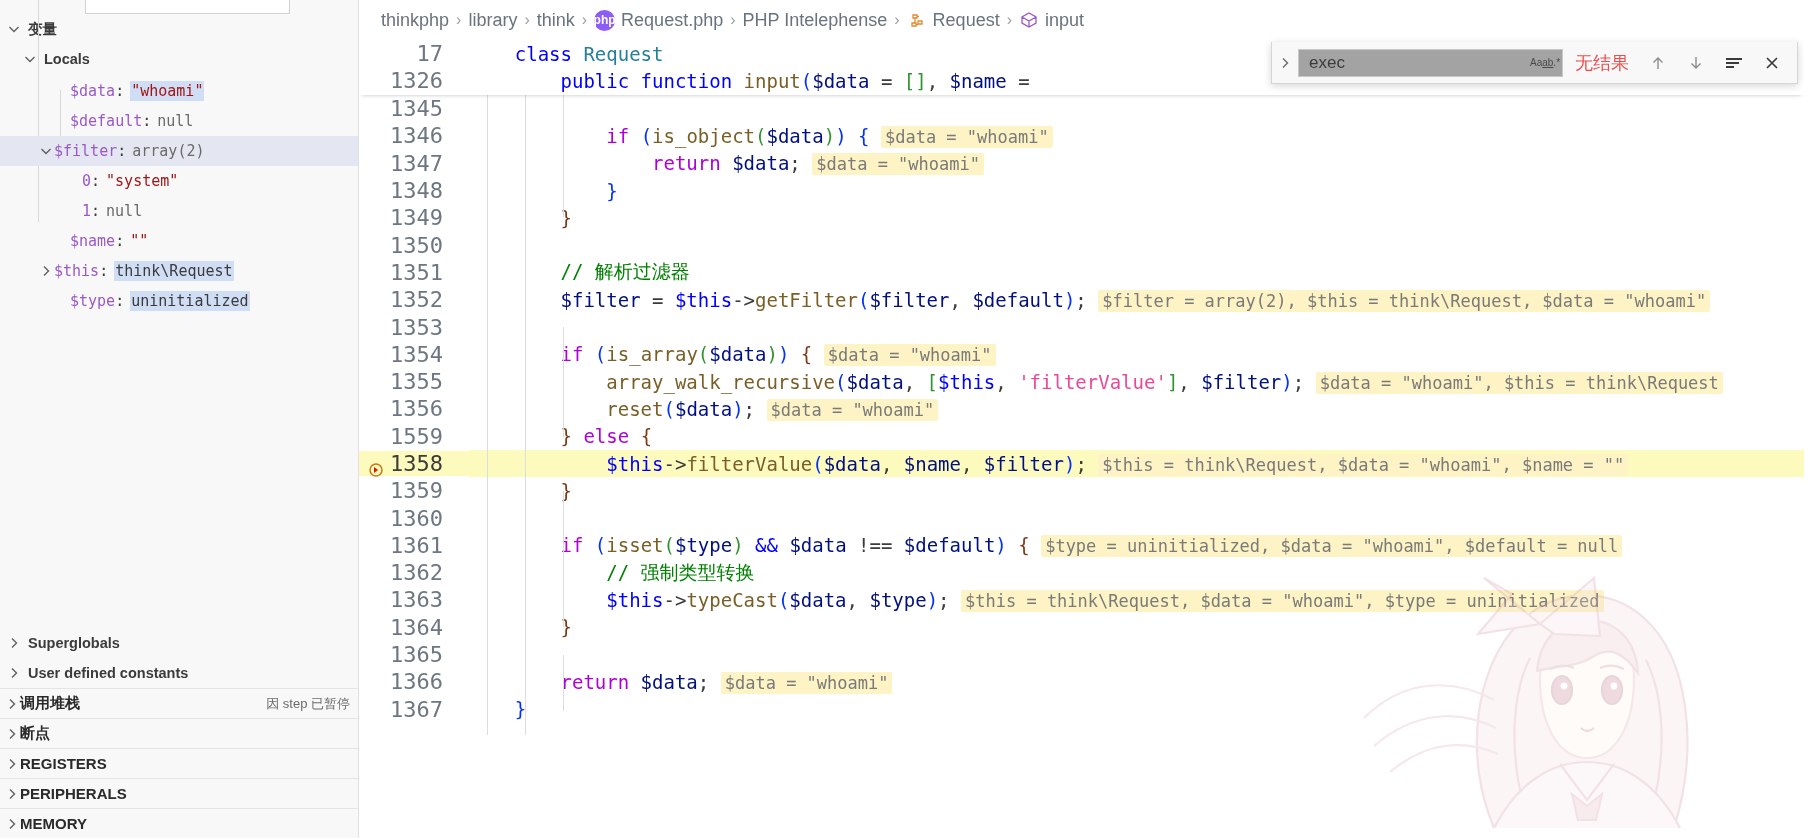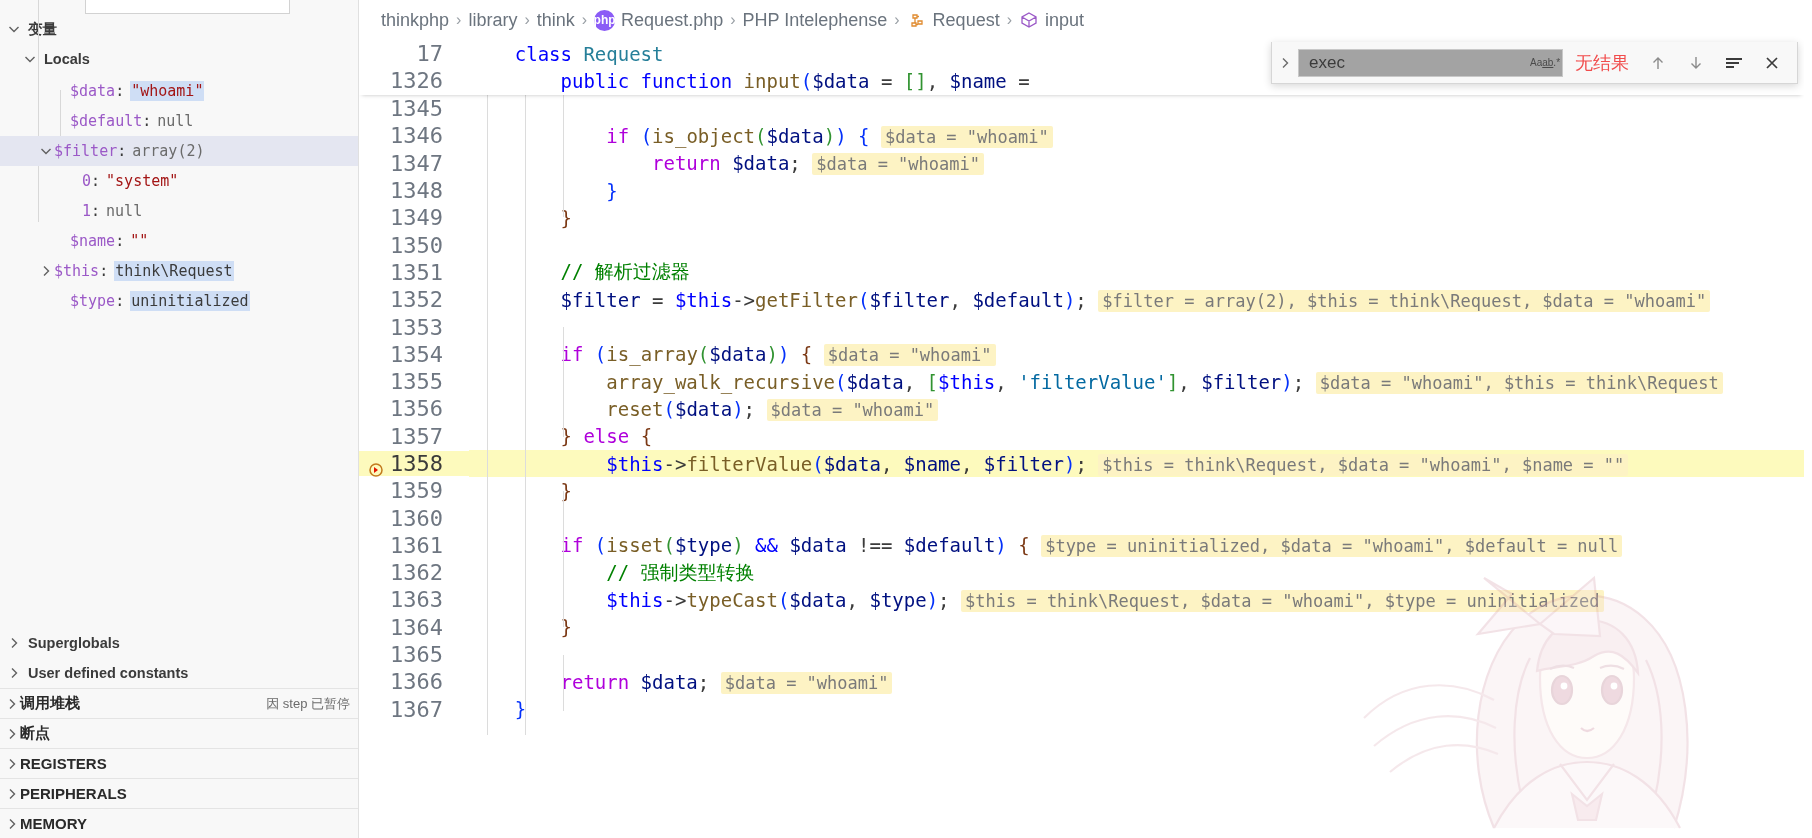--- a/index.html
+++ b/index.html
@@ -131,21 +131,21 @@
   .row.active .ln { background:#fdfabd; }
   .indent-guide {
     position:absolute; top:0; bottom:0; width:1px; background:#dcdcdc;
   }
 
   
   .k  { color:#af00db; }  
   .kb { color:#0000ff; }  
   .fn { color:#795e26; }  
   .var{ color:#001080; }  
-  .str{ color:#0369a1; }  
+  .str{ color:#ec4899; }  
   .cm { color:#008000; }  
   .br1{ color:#0431fa; }  
   .br2{ color:#319331; }  
   .br3{ color:#7b3814; }
   .plain { color:#3b3b3b; }
   .inlineval {
     background:#fdf3c4; color:#7a7a7a;
     font-size:17px; padding:1px 4px; border-radius:2px;
   }
 
@@ -440,21 +440,21 @@
         <div class="row codeline"><span class="ln">1347</span><span class="codetext"><span class="plain">                </span><span class="k">return</span><span class="plain"> </span><span class="var">$data</span><span class="plain">;</span><span class="plain"> </span><span class="inlineval">$data = "whoami"</span></span></div>
         <div class="row codeline"><span class="ln">1348</span><span class="codetext"><span class="plain">            </span><span class="br1">}</span></span></div>
         <div class="row codeline"><span class="ln">1349</span><span class="codetext"><span class="plain">        </span><span class="br3">}</span></span></div>
         <div class="row codeline"><span class="ln">1350</span><span class="codetext"></span></div>
         <div class="row codeline"><span class="ln">1351</span><span class="codetext"><span class="plain">        </span><span class="cm">// 解析过滤器</span></span></div>
         <div class="row codeline"><span class="ln">1352</span><span class="codetext"><span class="plain">        </span><span class="var">$filter</span><span class="plain"> = </span><span class="kb">$this</span><span class="plain">-&gt;</span><span class="fn">getFilter</span><span class="br1">(</span><span class="var">$filter</span><span class="plain">, </span><span class="var">$default</span><span class="br1">)</span><span class="plain">;</span><span class="plain"> </span><span class="inlineval">$filter = array(2), $this = think\Request, $data = "whoami"</span></span></div>
         <div class="row codeline"><span class="ln">1353</span><span class="codetext"></span></div>
         <div class="row codeline"><span class="ln">1354</span><span class="codetext"><span class="plain">        </span><span class="k">if</span><span class="plain"> </span><span class="br1">(</span><span class="fn">is_array</span><span class="br2">(</span><span class="var">$data</span><span class="br2">)</span><span class="br1">)</span><span class="plain"> </span><span class="br3">{</span><span class="plain"> </span><span class="inlineval">$data = "whoami"</span></span></div>
         <div class="row codeline"><span class="ln">1355</span><span class="codetext"><span class="plain">            </span><span class="fn">array_walk_recursive</span><span class="br1">(</span><span class="var">$data</span><span class="plain">, </span><span class="br2">[</span><span class="kb">$this</span><span class="plain">, </span><span class="str">'filterValue'</span><span class="br2">]</span><span class="plain">, </span><span class="var">$filter</span><span class="br1">)</span><span class="plain">;</span><span class="plain"> </span><span class="inlineval">$data = "whoami", $this = think\Request</span></span></div>
         <div class="row codeline"><span class="ln">1356</span><span class="codetext"><span class="plain">            </span><span class="fn">reset</span><span class="br1">(</span><span class="var">$data</span><span class="br1">)</span><span class="plain">;</span><span class="plain"> </span><span class="inlineval">$data = "whoami"</span></span></div>
-        <div class="row codeline"><span class="ln">1357</span><span class="codetext"><span class="plain">        </span><span class="br3">}</span><span class="plain"> </span><span class="k">else</span><span class="plain"> </span><span class="br3">{</span></span></div>
+        <div class="row codeline"><span class="ln">1559</span><span class="codetext"><span class="plain">        </span><span class="br3">}</span><span class="plain"> </span><span class="k">else</span><span class="plain"> </span><span class="br3">{</span></span></div>
         <div class="row codeline active"><span class="hl-bg"></span><span class="ln cur"><span class="bp"><svg width="14" height="14" viewBox="0 0 14 14">
                 <circle cx="7" cy="7" r="6" fill="none" stroke="#c27a1e" stroke-width="1.5"></circle>
                 <path d="M5 4 L9 7 L5 10 Z" fill="#e51400"></path>
               </svg></span>1358</span><span class="codetext"><span class="plain">            </span><span class="kb">$this</span><span class="plain">-&gt;</span><span class="fn">filterValue</span><span class="br1">(</span><span class="var">$data</span><span class="plain">, </span><span class="var">$name</span><span class="plain">, </span><span class="var">$filter</span><span class="br1">)</span><span class="plain">;</span><span class="plain"> </span><span class="inlineval">$this = think\Request, $data = "whoami", $name = ""</span></span></div>
         <div class="row codeline"><span class="ln">1359</span><span class="codetext"><span class="plain">        </span><span class="br3">}</span></span></div>
         <div class="row codeline"><span class="ln">1360</span><span class="codetext"></span></div>
         <div class="row codeline"><span class="ln">1361</span><span class="codetext"><span class="plain">        </span><span class="k">if</span><span class="plain"> </span><span class="br1">(</span><span class="fn">isset</span><span class="br2">(</span><span class="var">$type</span><span class="br2">)</span><span class="plain"> </span><span class="kb">&amp;&amp;</span><span class="plain"> </span><span class="var">$data</span><span class="plain"> !== </span><span class="var">$default</span><span class="br1">)</span><span class="plain"> </span><span class="br3">{</span><span class="plain"> </span><span class="inlineval">$type = uninitialized, $data = "whoami", $default = null</span></span></div>
         <div class="row codeline"><span class="ln">1362</span><span class="codetext"><span class="plain">            </span><span class="cm">// 强制类型转换</span></span></div>
         <div class="row codeline"><span class="ln">1363</span><span class="codetext"><span class="plain">            </span><span class="kb">$this</span><span class="plain">-&gt;</span><span class="fn">typeCast</span><span class="br1">(</span><span class="var">$data</span><span class="plain">, </span><span class="var">$type</span><span class="br1">)</span><span class="plain">;</span><span class="plain"> </span><span class="inlineval">$this = think\Request, $data = "whoami", $type = uninitialized</span></span></div>
         <div class="row codeline"><span class="ln">1364</span><span class="codetext"><span class="plain">        </span><span class="br3">}</span></span></div>

